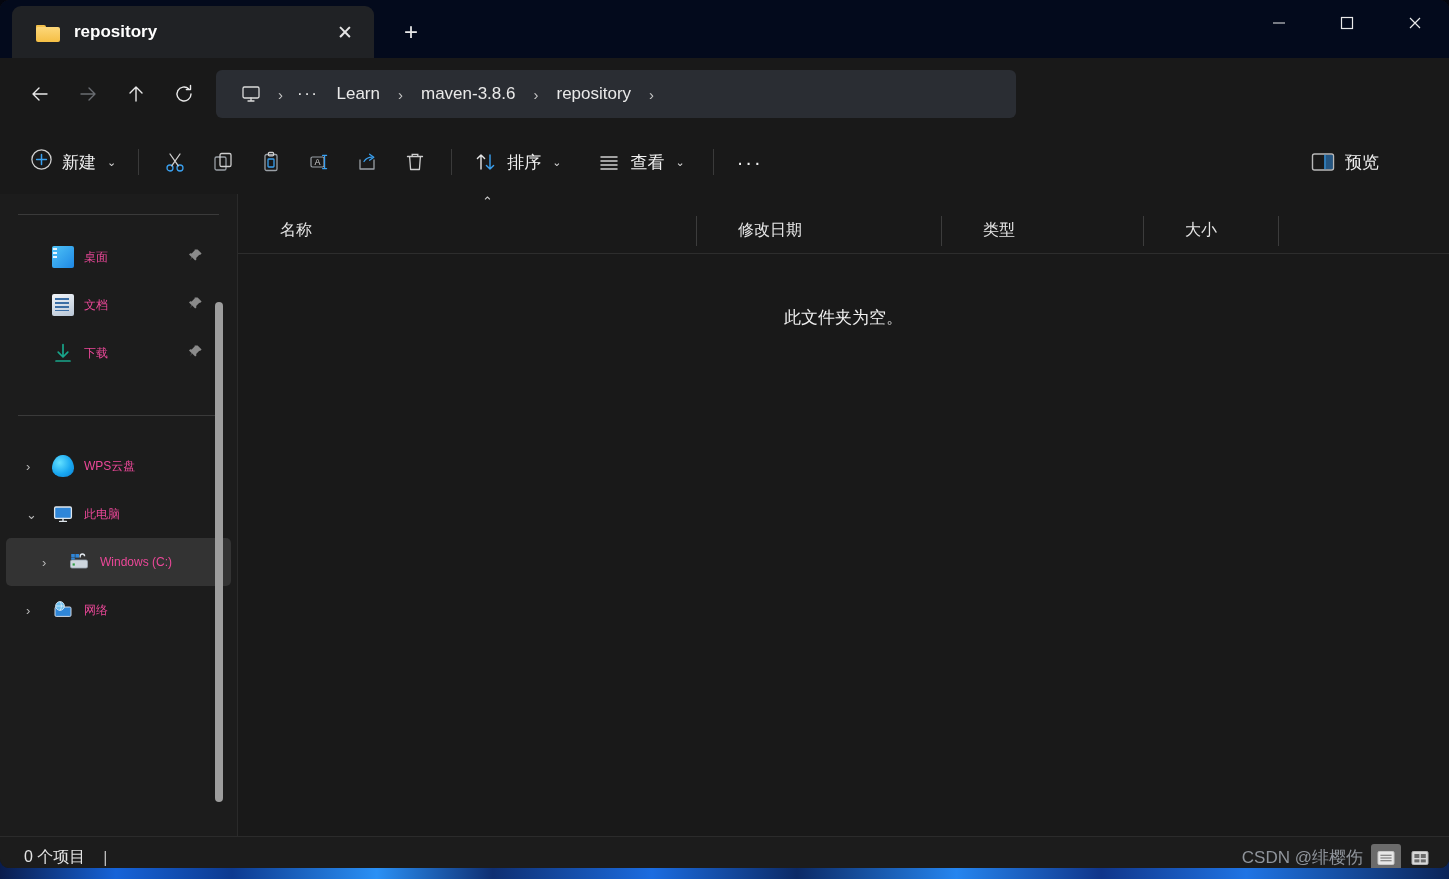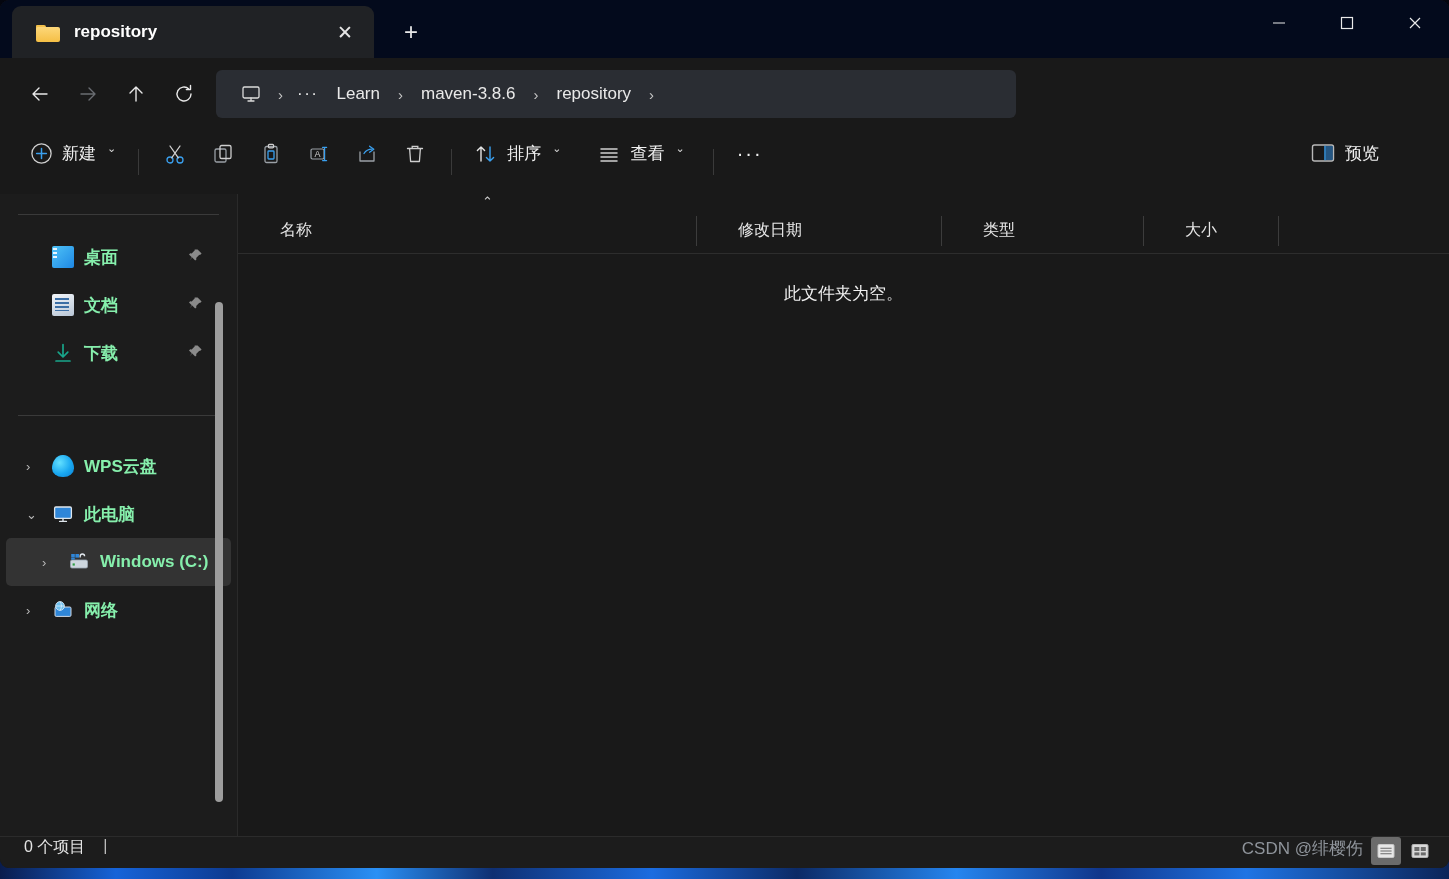--- a/index.html
+++ b/index.html
@@ -108,21 +108,21 @@
     padding: 0 18px;
   }
   #searchbox span { color:#c9c9cc; font-size:17px; }
 
   
   #cmdbar {
     height: 64px; background:#191919;
     display:flex; align-items:center; padding: 0 14px 0 20px;
   }
   .cmd {
-    height: 40px; display:flex; align-items:flex-start; gap:9px;
+    height: 40px; display:flex; align-items:center; gap:9px;
     padding: 0 10px; border-radius:5px; color:#f0f0f0; font-size:17px;
   }
   .cmd.iconly { width: 48px; justify-content:center; padding:0; }
   .chev { font-size: 11px; color:#d8d8d8; margin-left:2px; }
   .vsep { width:1px; height:26px; background:#3a3a3a; margin: 0 12px; }
   #cmdspacer { flex: 1 1 auto; }
 
   
   #body { display:flex; height: 642px; background:#191919; }
 
@@ -134,21 +134,21 @@
   }
   .side-divider { height:1px; background:#3a3a3a; margin: 20px 18px 18px 18px; }
   .side-item {
     height: 48px; display:flex; align-items:center;
     padding-left: 46px; padding-right: 10px; position:relative;
     border-radius: 5px; margin: 0 6px;
   }
   .side-item.sub { padding-left: 62px; }
   .side-item.selected { background:#333333; }
   .side-icon { width:22px; height:22px; flex:0 0 auto; margin-right: 10px; position:relative; }
-  .side-label { color:#86efac; font-size:17px; white-space:nowrap;font-weight:bold; }
+  .side-label { color:#ec4899; font-size:12px; white-space:nowrap; }
   .pin {
     position:absolute; right:28px; top:50%; transform: translateY(-50%);
     color:#8a8a8a; font-size: 15px;
   }
   .expander {
     position:absolute; left:20px; top:50%; transform: translateY(-50%);
     color:#b9b9b9; font-size:13px; line-height:1;
   }
   .expander.sub { left: 36px; }
   #side-scroll-track { position:absolute; right:14px; top:108px; width:8px; height:500px; }
@@ -185,28 +185,28 @@
     border-bottom:1px solid #2d2d2d; position:relative;
   }
   .colhead {
     color:#e6e6e6; font-size:16px; height:46px; display:flex; align-items:center;
     padding-left:42px; position:relative;
   }
   .colhead + .colhead:before {
     content:""; position:absolute; left:0; top:8px; width:1px; height:30px; background:#3c3c3c;
   }
   #emptymsg {
-    position:absolute; left:0; right:0; top: 88px;
+    position:absolute; left:0; right:0; top: 112px;
     text-align:center; color:#f0f0f0; font-size:17px;
   }
 
   
   #statusbar {
     height: 42px; background:#1c1c1c; border-top:1px solid #2b2b2b;
-    display:flex; align-items:flex-start; padding: 0 14px 0 24px;
+    display:flex; align-items:center; padding: 0 14px 0 24px;
   }
   #statuscount { color:#e3e3e3; font-size:16px; }
   #statussep { color:#bdbdbd; margin-left: 18px; font-size:16px; }
   #statusspacer { flex:1 1 auto; }
   #watermark {
     color:#8f949b; font-size:17px; margin-right: 4px; white-space:nowrap;
   }
   .viewtoggle {
     width: 30px; height: 28px; display:flex;align-items:center;justify-content:center;
     margin-left: 4px; border-radius:3px;

